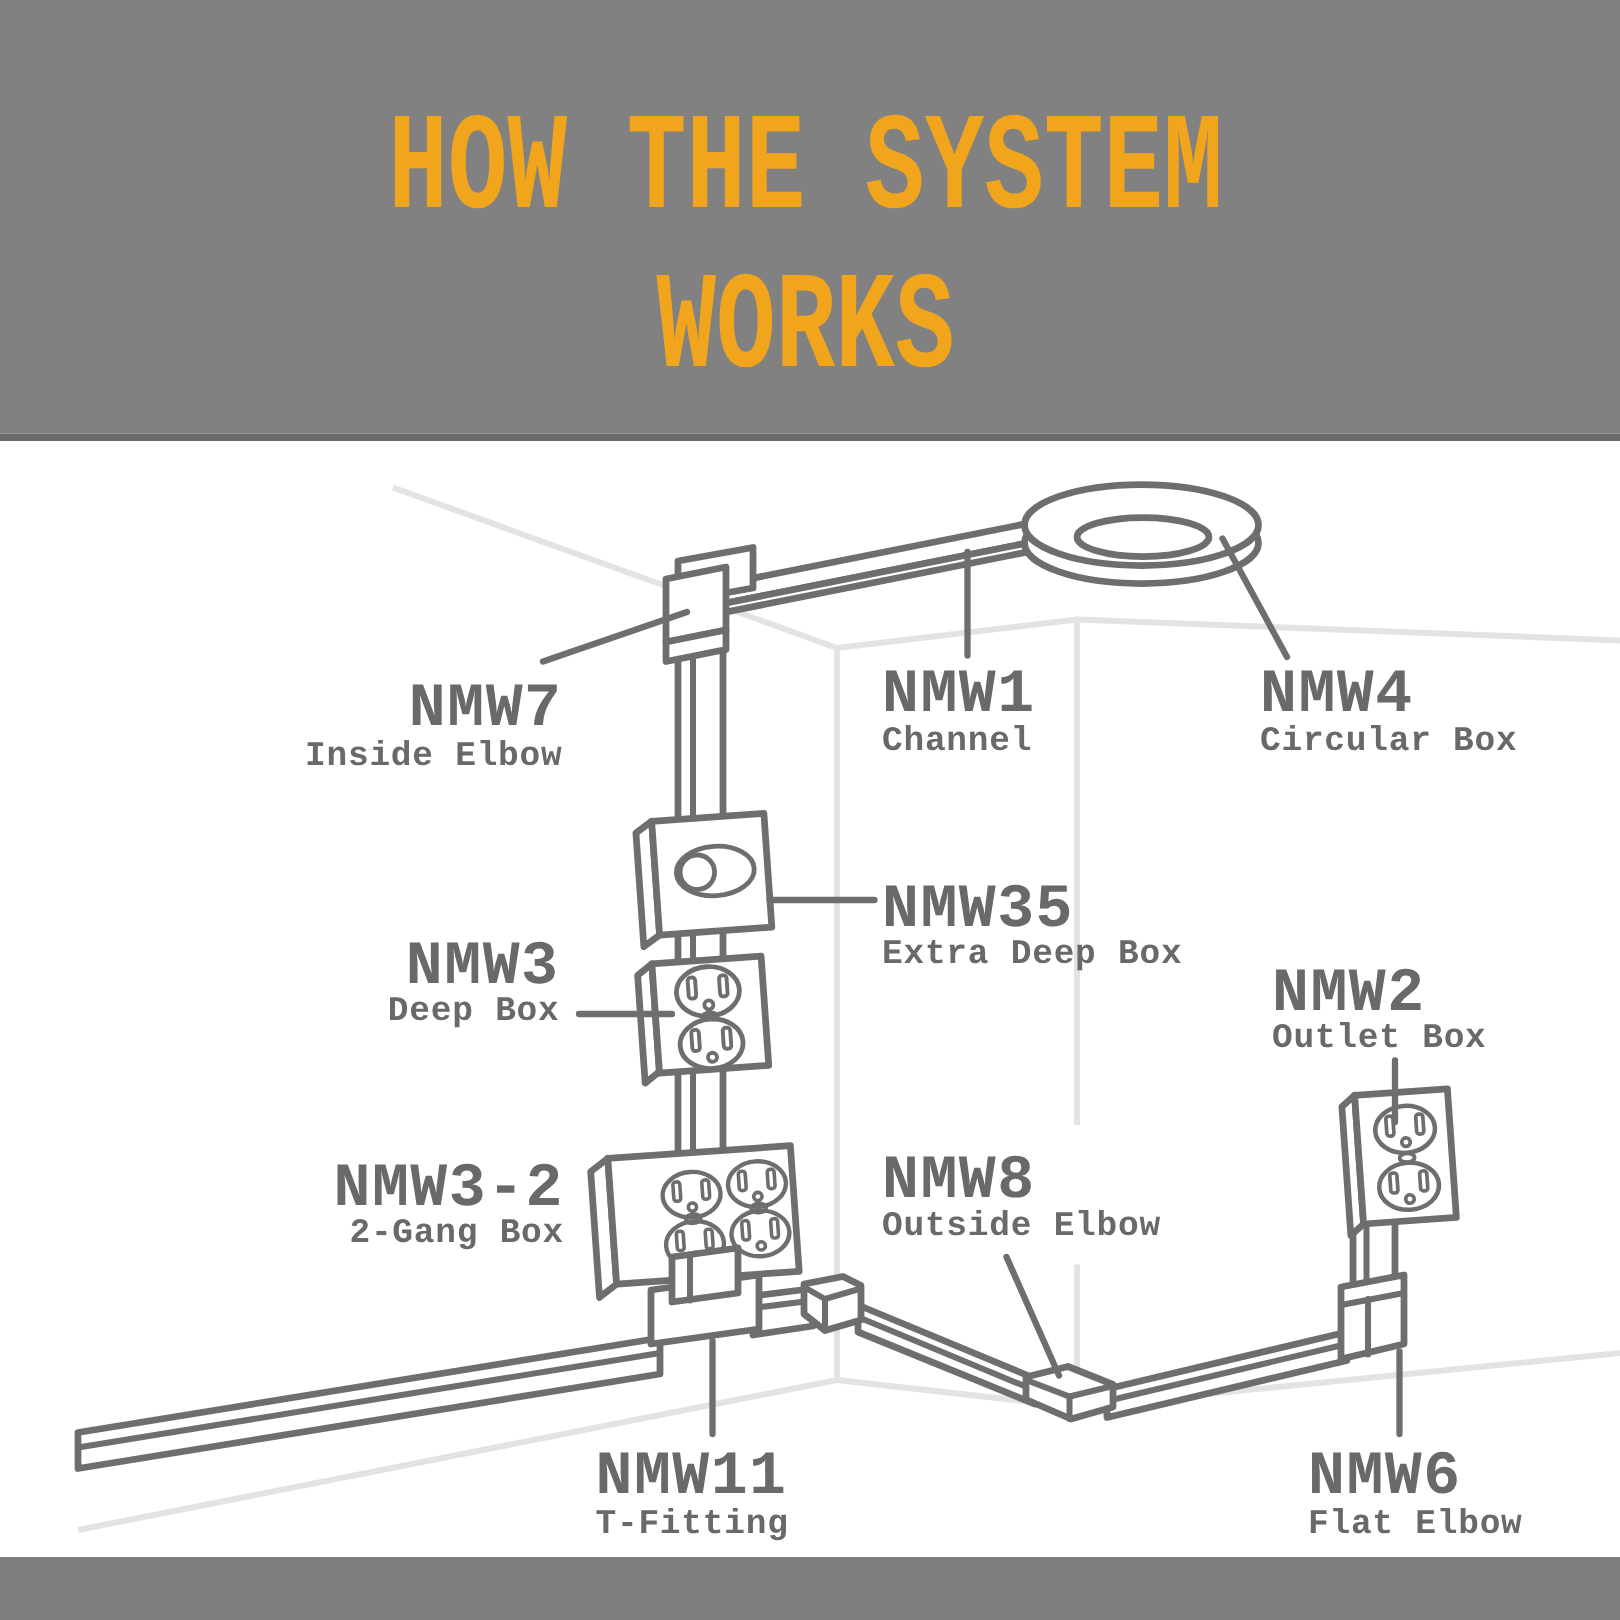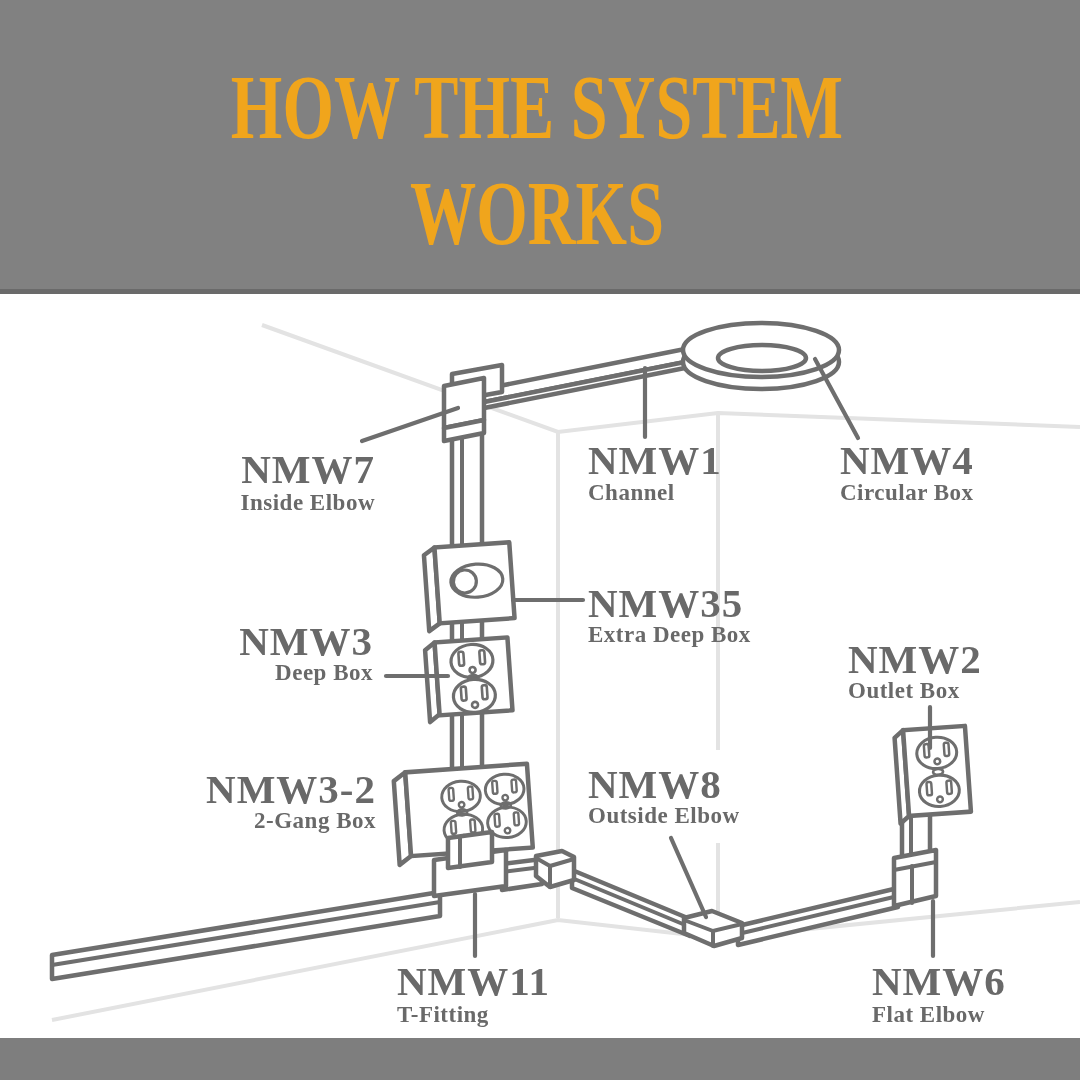--- a/index.html
+++ b/index.html
@@ -1,17 +1,17 @@
 <!DOCTYPE html>
 <html><head>
 <meta charset="utf-8">
 <style>
   html,body{margin:0;padding:0;background:#ffffff;}
   .stage{position:relative;width:1080px;height:1080px;overflow:hidden;
-         font-family:Liberation Serif, serif;}
+         font-family:Liberation Mono, monospace;}
   svg{display:block}
   .room{stroke:#E3E3E3;stroke-width:4;fill:none;}
   .art{stroke:#6E6E6E;stroke-width:4.5;fill:#ffffff;stroke-linejoin:round;stroke-linecap:round;}
   .artline{stroke:#6E6E6E;stroke-width:4;fill:none;stroke-linecap:round;}
   .thin{stroke:#6E6E6E;stroke-width:3.2;fill:none;}
   .leader{stroke:#6E6E6E;stroke-width:4.2;fill:none;stroke-linecap:round;}
   .code{fill:#696969;font-weight:bold;font-size:41px;letter-spacing:1px;}
   .pname{fill:#696969;font-weight:bold;font-size:23px;letter-spacing:0.5px;}
   .title{font-weight:bold;font-size:92px;letter-spacing:0px;}
 </style>

